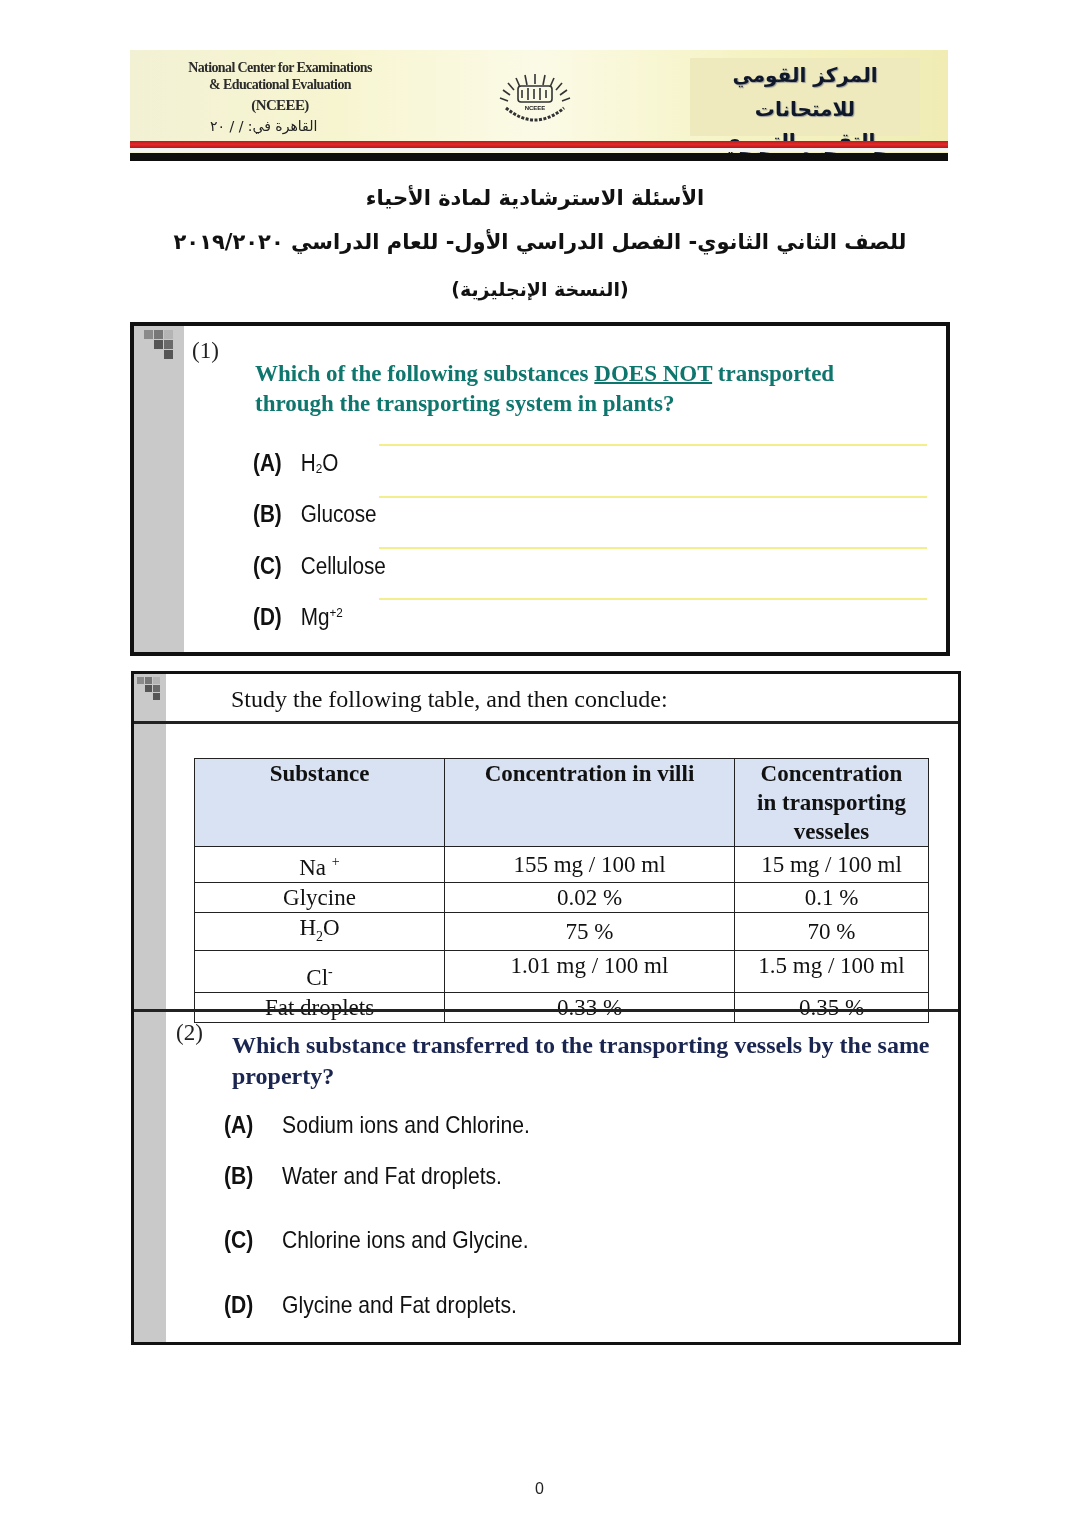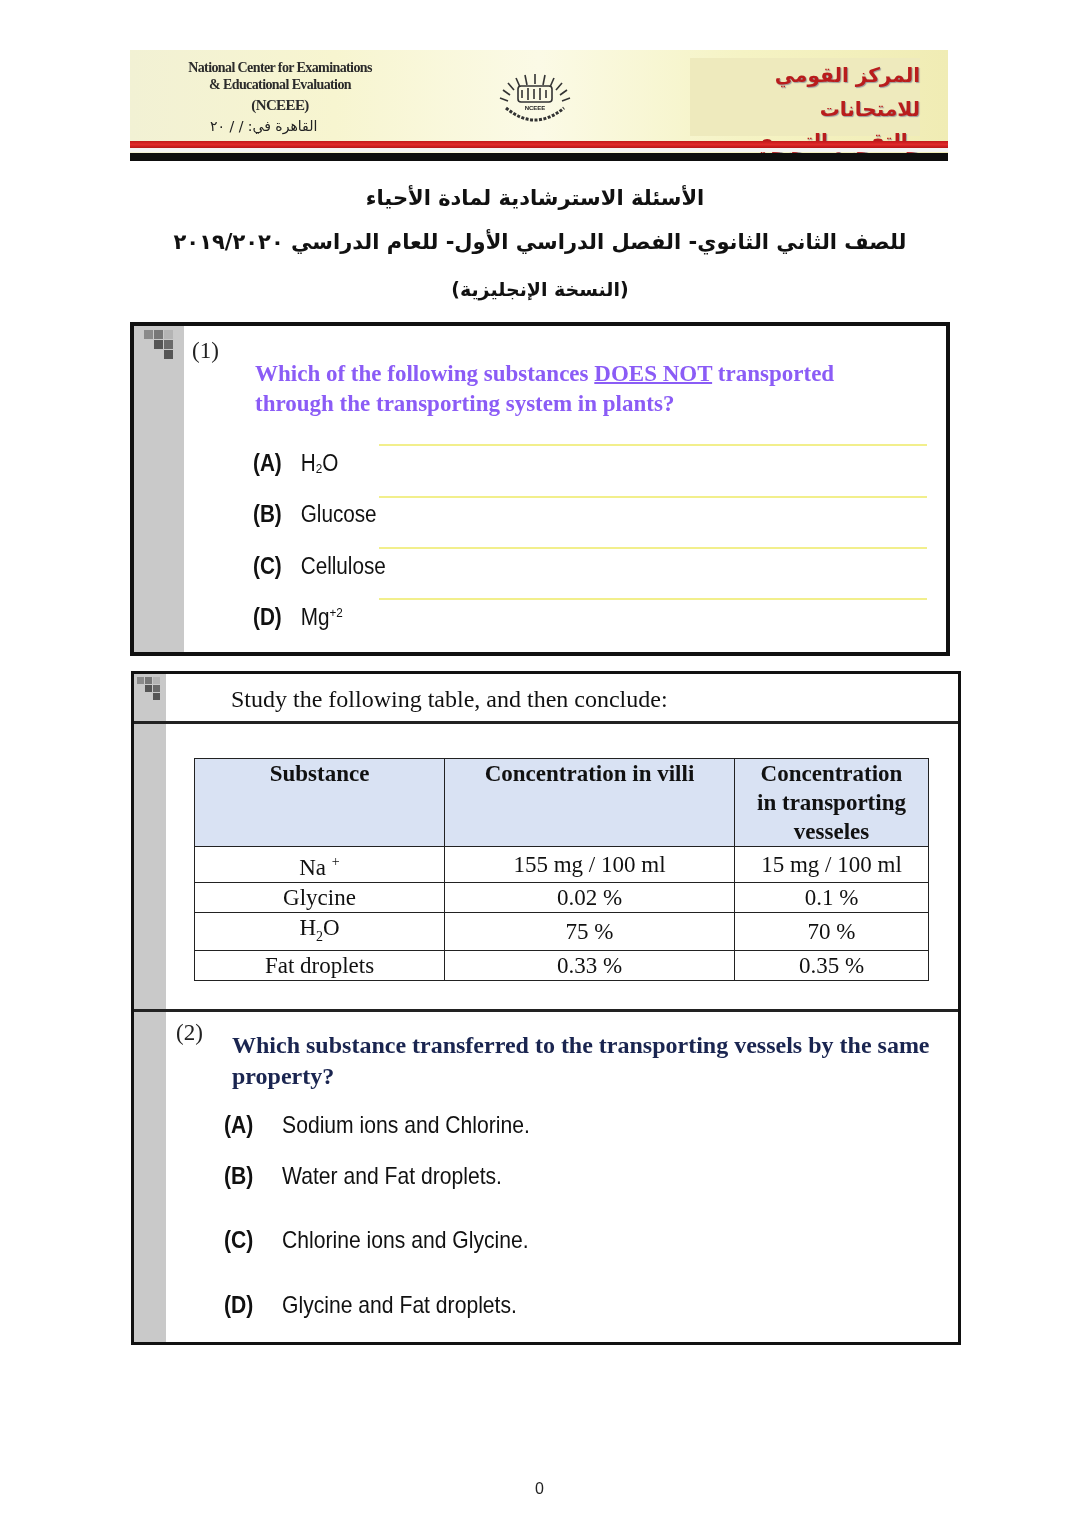--- a/index.html
+++ b/index.html
@@ -7,40 +7,40 @@
 
   
   .banner { position:absolute; left:130px; top:50px; width:818px; height:108px;
     background:linear-gradient(90deg,#f2f1d4 0%,#f7f5d0 25%,#fbfae6 50%,#f5f3c4 75%,#f0ecb4 100%); }
   .banner-en { position:absolute; left:30px; top:9px; width:240px; text-align:center; font-family:"Liberation Serif", serif; font-weight:bold; color:#2b2b2b; letter-spacing:-0.6px; }
   .banner-en .l1 { font-size:14px; line-height:17px; }
   .banner-en .l2 { font-size:14px; line-height:17px; }
   .banner-en .l3 { font-size:15px; line-height:22px; margin-top:1px; font-weight:bold; }
   .banner-date { position:absolute; left:80px; top:68px; font-size:14px; font-family:"DejaVu Sans", sans-serif; direction:rtl; color:#222; }
   .logo { position:absolute; left:362px; top:20px; width:86px; height:62px; }
-  .banner-ar { position:absolute; right:28px; top:8px; width:230px; height:78px; background:#eeeabd; direction:rtl; font-family:"DejaVu Sans", sans-serif; font-weight:bold; color:#b91c1c; }
+  .banner-ar { position:absolute; right:28px; top:8px; width:230px; height:78px; background:#eeeabd; direction:rtl; text-align:center; font-family:"DejaVu Sans", sans-serif; font-weight:bold; color:#0f172a; }
   .banner-ar .a1 { font-size:20px; line-height:34px; text-shadow:1px 1px 1px #9a9a9a; }
   .banner-ar .a2 { font-size:20px; line-height:30px; text-shadow:1px 1px 1px #9a9a9a; }
   .stripe-red { position:absolute; left:130px; top:141px; width:818px; height:7px; background:linear-gradient(#c21a1a,#e02a2a,#b91616); }
   .stripe-white { position:absolute; left:130px; top:148px; width:818px; height:4px; background:#f4f4f4; }
   .stripe-black { position:absolute; left:130px; top:153px; width:818px; height:8px; background:#0e0e0e; }
 
   
   .ar-title { position:absolute; left:0; width:1080px; text-align:center; direction:rtl; font-family:"DejaVu Sans", sans-serif; font-weight:bold; color:#111; }
   .t1 { top:186px; font-size:21px; left:-5px; }
   .t2 { top:230px; font-size:21px; }
   .t3 { top:278px; font-size:19px; }
 
   
   .q1 { position:absolute; left:130px; top:322px; width:812px; height:326px; border:4px solid #111; background:#fff; }
   .q1 .side { position:absolute; left:0; top:0; width:50px; height:100%; background:#c9c9c9; }
   .pix { position:absolute; }
   .pix span { position:absolute; width:9px; height:9px; }
   .qnum { position:absolute; font-family:"Liberation Serif", serif; font-size:23px; color:#222; }
-  .qtext { position:absolute; font-family:"Liberation Serif", serif; font-weight:bold; color:#8b5cf6; font-size:23px; line-height:30px; }
+  .qtext { position:absolute; font-family:"Liberation Serif", serif; font-weight:bold; color:#0f766e; font-size:23px; line-height:30px; }
   .qtext u { text-decoration:underline; text-decoration-thickness:2px; }
   .opt-line { position:absolute; left:245px; width:548px; height:2px; background:#f2ef8c; }
   .opt { position:absolute; font-family:"Liberation Sans", sans-serif; font-size:23px; color:#111; transform:scaleX(0.9); transform-origin:left center; white-space:nowrap; }
   .opt .lbl { font-weight:bold; display:inline-block; width:53px; }
   .opt sub { font-size:13px; vertical-align:-2px; }
   .opt sup { font-size:13px; vertical-align:8px; }
 
   
   .q2 { position:absolute; left:131px; top:671px; width:824px; height:668px; border:3px solid #111; background:#fff; }
   .q2 .side { position:absolute; left:0; top:0; width:32px; height:100%; background:#c9c9c9; }
@@ -169,20 +169,25 @@
       <tr>
         <td>Glycine</td>
         <td>0.02 %</td>
         <td>0.1 %</td>
       </tr>
       <tr>
         <td><span>H</span><sub>2</sub><span>O</span></td>
         <td>75 %</td>
         <td>70 %</td>
       </tr>
+      <tr style="height:38px;">
+        <td style="padding-top:6px;"><span>Cl</span><sup>-</sup></td>
+        <td style="vertical-align:top;">1.01 mg / 100 ml</td>
+        <td style="vertical-align:top;">1.5 mg / 100 ml</td>
+      </tr>
       <tr>
         <td>Fat droplets</td>
         <td>0.33 %</td>
         <td>0.35 %</td>
       </tr>
     </tbody>
   </table>
 
   <div class="hline" style="top:335px;"></div>
   <div class="q2num">(2)</div>

